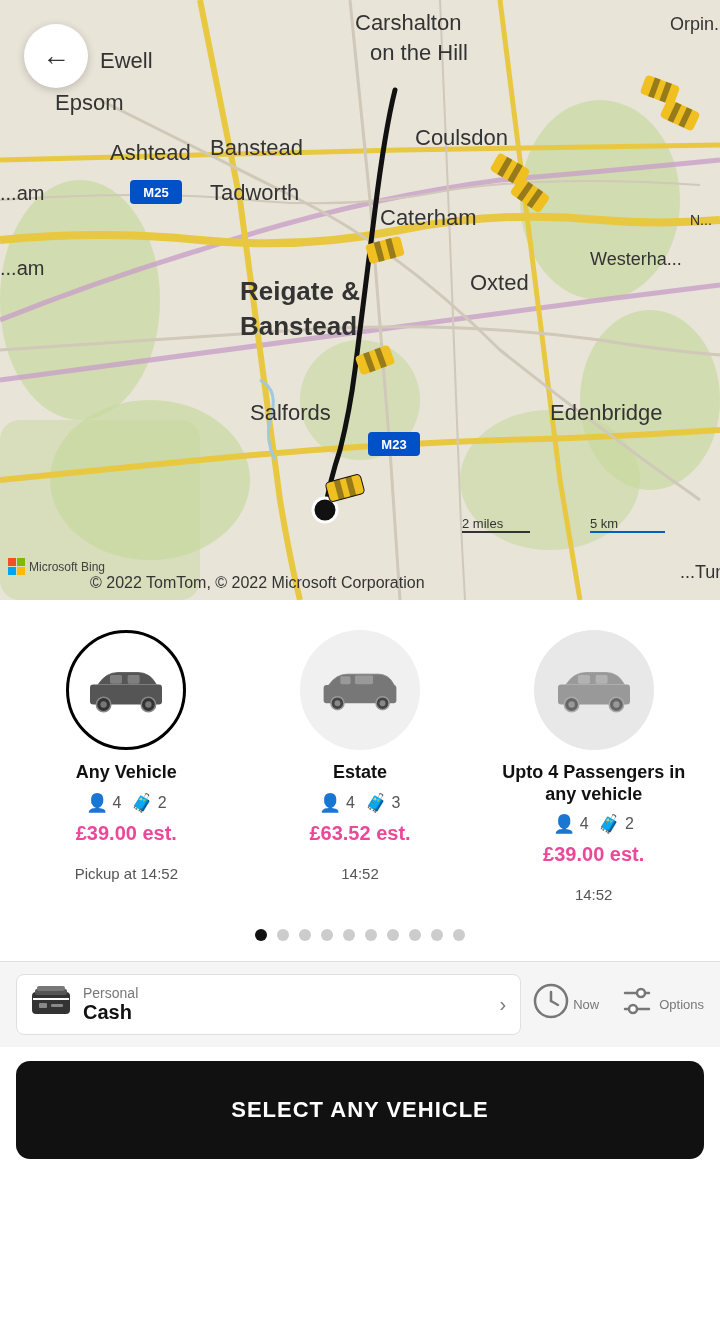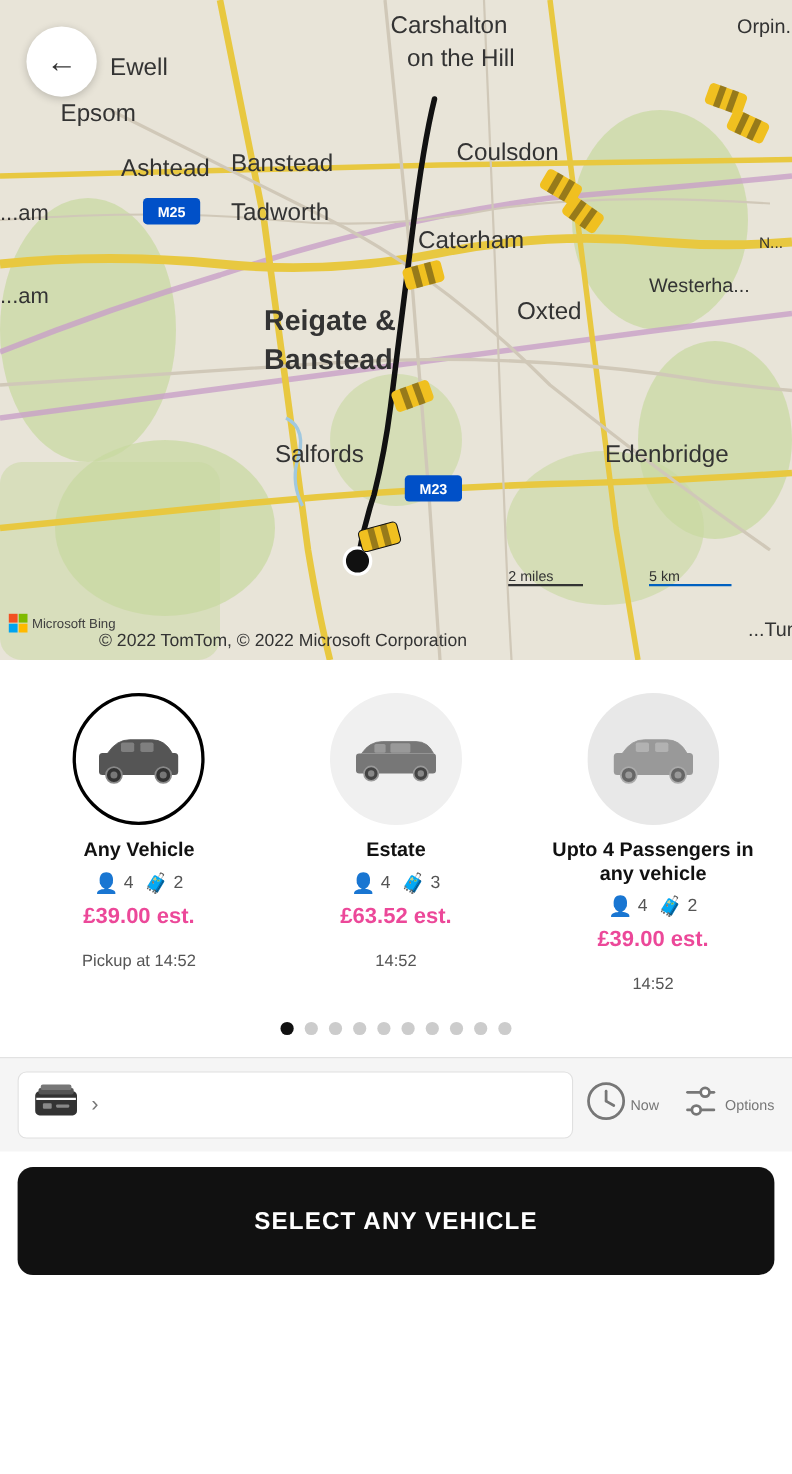--- a/index.html
+++ b/index.html
@@ -486,20 +486,24 @@
         <rect x="2" y="8" width="36" height="20" rx="3" fill="#333"></rect>
         <rect x="2" y="8" width="36" height="20" rx="3" fill="none" stroke="#333" stroke-width="2"></rect>
         <line x1="2" y1="14" x2="38" y2="14" stroke="#fff" stroke-width="2"></line>
         <rect x="8" y="18" width="8" height="5" rx="1" fill="#888"></rect>
         <rect x="20" y="19" width="12" height="3" rx="1" fill="#888"></rect>
 
         <rect x="4" y="4" width="32" height="6" rx="2" fill="#555"></rect>
         <rect x="6" y="1" width="28" height="5" rx="2" fill="#777"></rect>
       </svg>
     </span>
+    <div class="payment-text">
+      <div class="payment-label">Personal</div>
+      <div class="payment-value">Cash</div>
+    </div>
     <span class="chevron-right">›</span>
   </div>
 
   <div class="bottom-actions">
     <button class="bottom-action-btn">
       <span class="action-icon">
         <svg width="36" height="36" viewBox="0 0 36 36" fill="none" xmlns="http://www.w3.org/2000/svg">
           <circle cx="18" cy="18" r="16" stroke="#777" stroke-width="2.5" fill="none"></circle>
           <line x1="18" y1="9" x2="18" y2="18" stroke="#777" stroke-width="2.5" stroke-linecap="round"></line>
           <line x1="18" y1="18" x2="25" y2="22" stroke="#777" stroke-width="2.5" stroke-linecap="round"></line>

